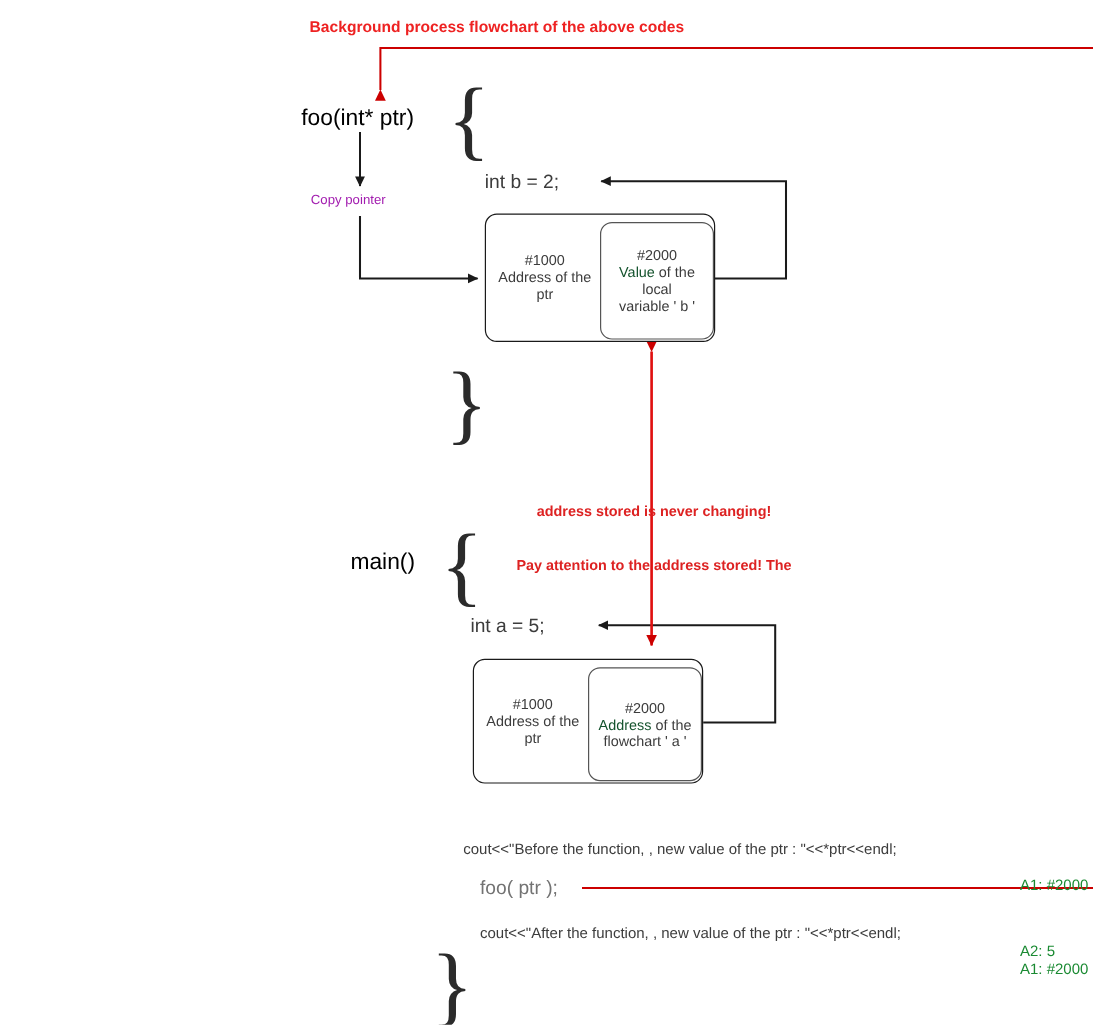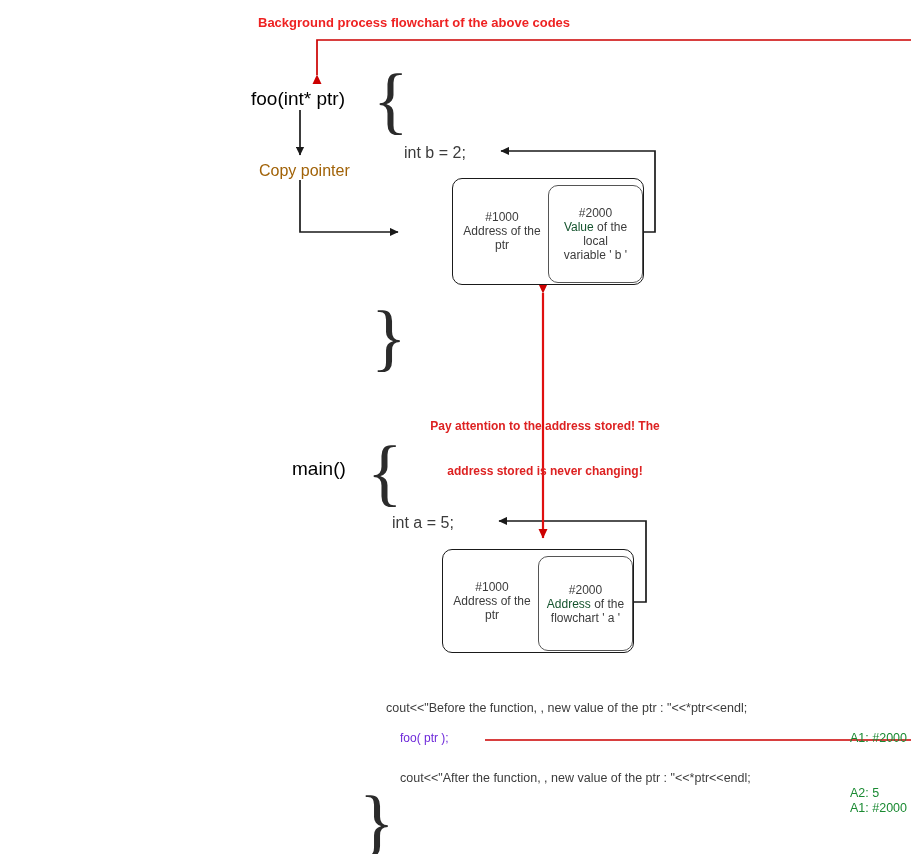--- a/index.html
+++ b/index.html
@@ -47,47 +47,46 @@
   }
   .label-lg {
     font-size: 19px;
     color: #000000;
   }
   .label-md {
     font-size: 16px;
     color: #3c3c3c;
   }
   .label-sm {
-    font-size: 16px;
-    color: #a16207;
+    font-size: 11px;
+    color: #a21caf;
   }
   .code-sm {
     font-size: 12.5px;
     color: #3c3c3c;
   }
   .code-md {
-    font-size: 12px;
-    color: #6d28d9;
+    font-size: 16px;
+    color: #737373;
   }
   .out-green {
     color: #1a8a32;
     font-size: 12.5px;
     line-height: 1.45;
     margin-left: 12px;
   }
   .memcell {
     position: absolute;
     box-sizing: border-box;
     text-align: center;
     font-size: 12px;
     color: #3c3c3c;
     display: flex;
     align-items: center;
     justify-content: center;
-    margin-left: 48px;
   }
   .outer-box {
     border: 1.6px solid #1a1a1a;
     border-radius: 10px;
     background: #ffffff;
   }
   .inner-box {
     border: 1.4px solid #555555;
     border-radius: 10px;
     background: #ffffff;
@@ -171,22 +170,22 @@
     <div class="cell-text">
       <div>#2000</div>
       <div><span class="red-word">Value</span><span> of the local</span></div>
       <div>variable ' b '</div>
     </div>
   </div>
 
   <div class="brace" style="left:356px; top:300px; font-size:74px;">}</div>
 
   <div class="txt note-red" style="left:404px; top:389px; width:252px;">
+    <div>address stored is never changing!</div>
     <div>Pay attention to the address stored! The</div>
-    <div>address stored is never changing!</div>
   </div>
 
   <div class="txt label-lg" style="left:277px; top:457px;text-align:center;">main()</div>
 
   <div class="brace" style="left:352px; top:435px; font-size:74px;">{</div>
 
   <div class="txt label-md" style="left:377px; top:513px;">int a = 5;</div>
 
   <div class="memcell outer-box" style="left:379px; top:549px; width:192px; height:104px;"></div>
 

